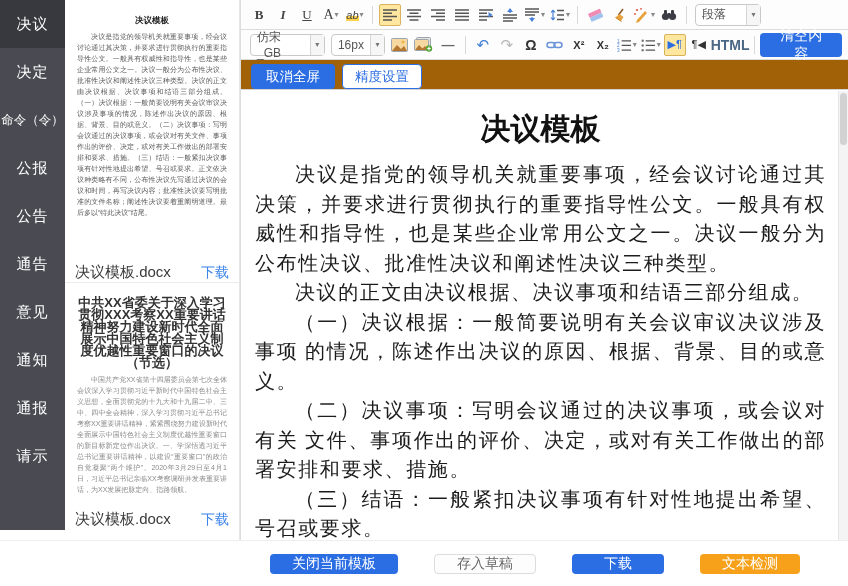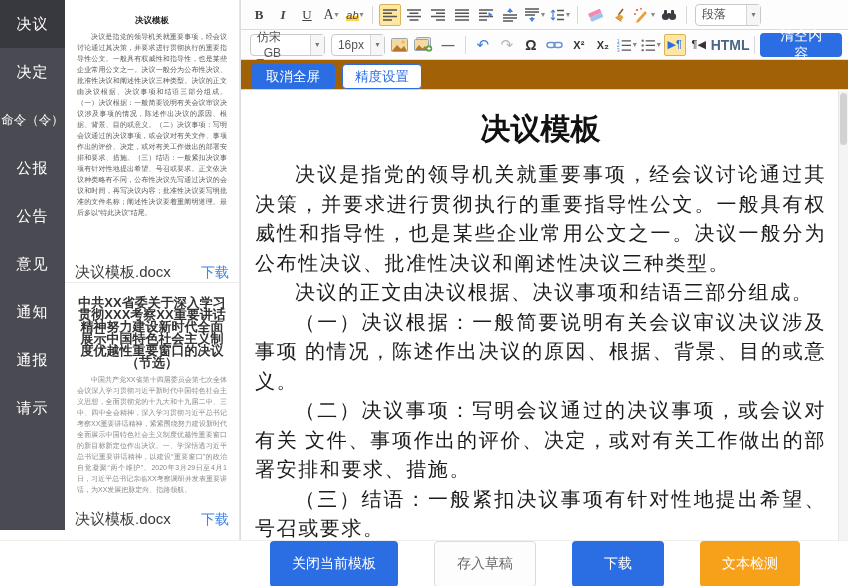--- a/index.html
+++ b/index.html
@@ -88,39 +88,40 @@
     text-align:justify; }
   .scrollbar { position:absolute; right:0; top:91px; bottom:0; width:10px;
     background:#f4f4f4; border-left:1px solid #e6e6e6; }
   .scroll-thumb { position:absolute; top:2px; left:1px; width:7px; height:52px;
     background:#d2d2d2; border-radius:4px; }
 
   
   .bottombar { position:absolute; left:0; right:0; top:540px; height:46px; background:#fff;
     border-top:1px solid #eee; display:flex; align-items:center; justify-content:center;
     gap:36px; padding-left:222px; }
-  .bottombar .btn { height:46px; }
+  .bottombar .btn { height:20px; }
   .bb-close { padding:0 22px; }
   .bb-draft { padding:0 22px; }
   .bb-dl { padding:0 32px; }
   .bb-detect { padding:0 22px; }
 
   svg.ic { display:block; }
 </style>
 </head>
 <body>
 
 <div class="app">
 
   <div class="sidebar">
     <div class="side-item active">决议</div>
     <div class="side-item">决定</div>
     <div class="side-item small">命令（令）</div>
     <div class="side-item">公报</div>
     <div class="side-item">公告</div>
+    <div class="side-item">通告</div>
     <div class="side-item">意见</div>
     <div class="side-item">通知</div>
     <div class="side-item">通报</div>
     <div class="side-item">请示</div>
   </div>
 
   <div class="preview">
     <div class="mini-doc first">
       <div class="mini-title">决议模板</div>
       <div class="mini-body">决议是指党的领导机关就重要事项，经会议讨论通过其决策，并要求进行贯彻执行的重要指导性公文。一般具有权威性和指导性，也是某些企业常用公文之一。决议一般分为公布性决议、批准性决议和阐述性决议三种类型。决议的正文由决议根据、决议事项和结语三部分组成。（一）决议根据：一般简要说明有关会议审议决议涉及事项的情况，陈述作出决议的原因、根据、背景、目的或意义。（二）决议事项：写明会议通过的决议事项，或会议对有关文件、事项作出的评价、决定，或对有关工作做出的部署安排和要求、措施。（三）结语：一般紧扣决议事项有针对性地提出希望、号召或要求。正文依决议种类略有不同，公布性决议先写通过决议的会议和时间，再写决议内容；批准性决议要写明批准的文件名称；阐述性决议要着重阐明道理。最后多以“特此决议”结尾。</div>

